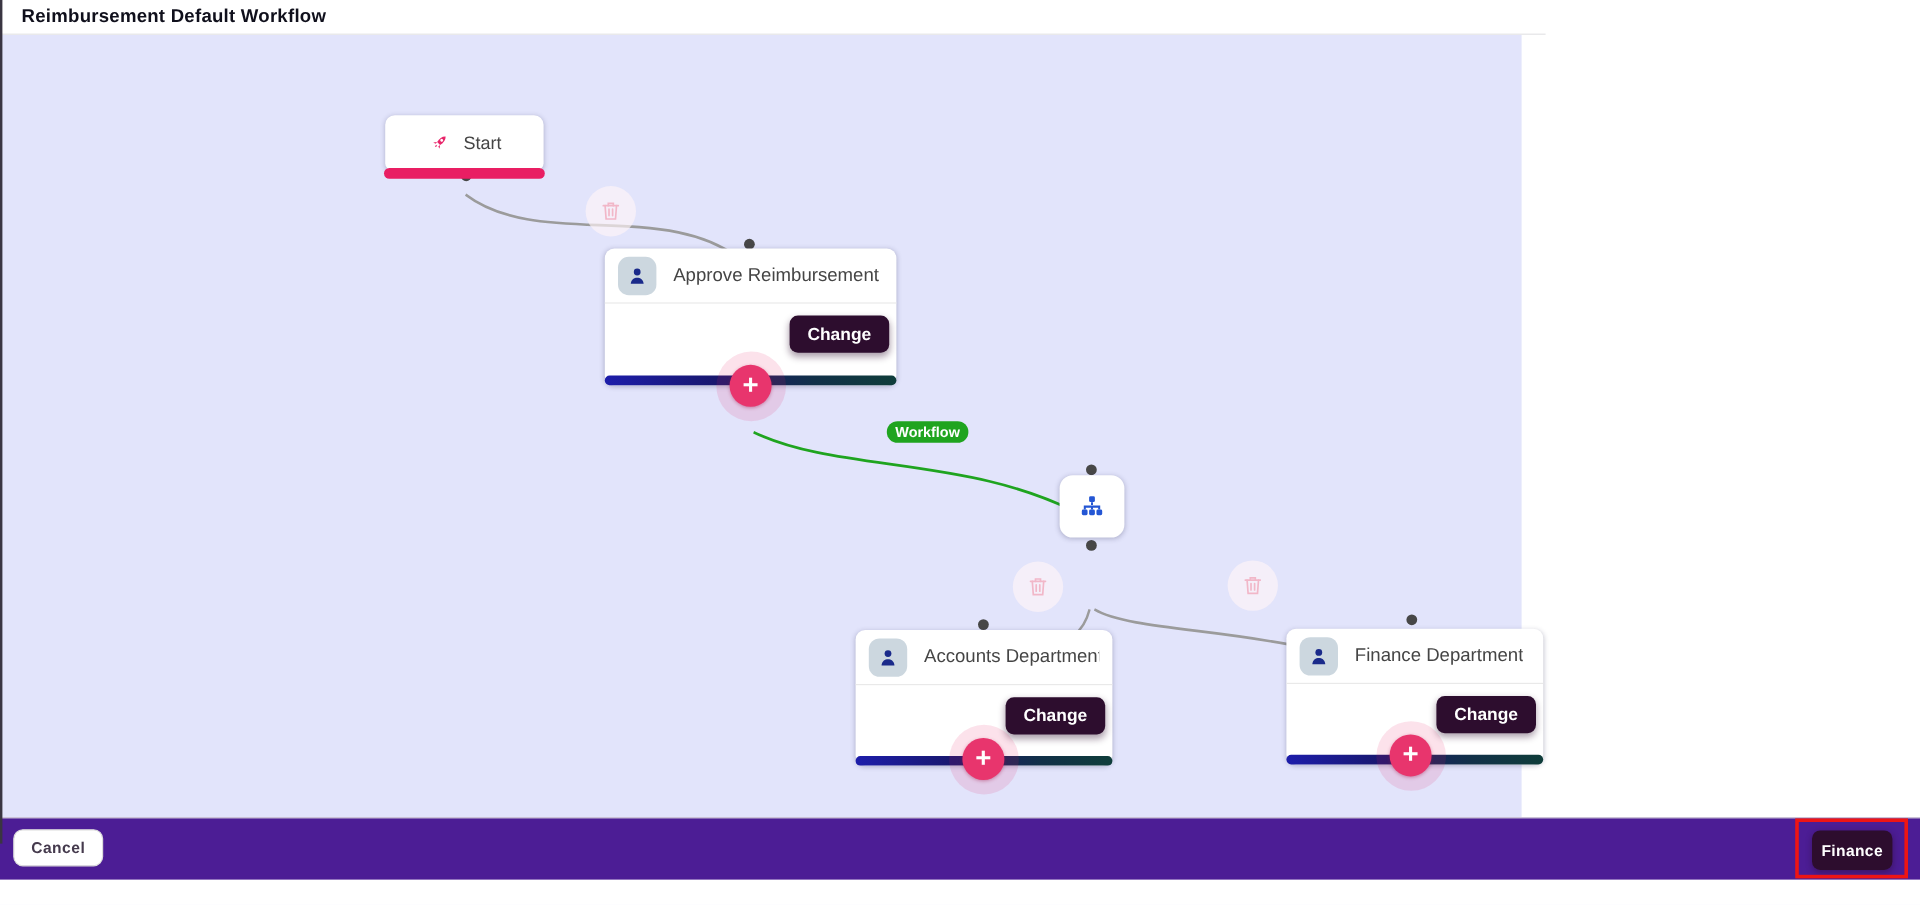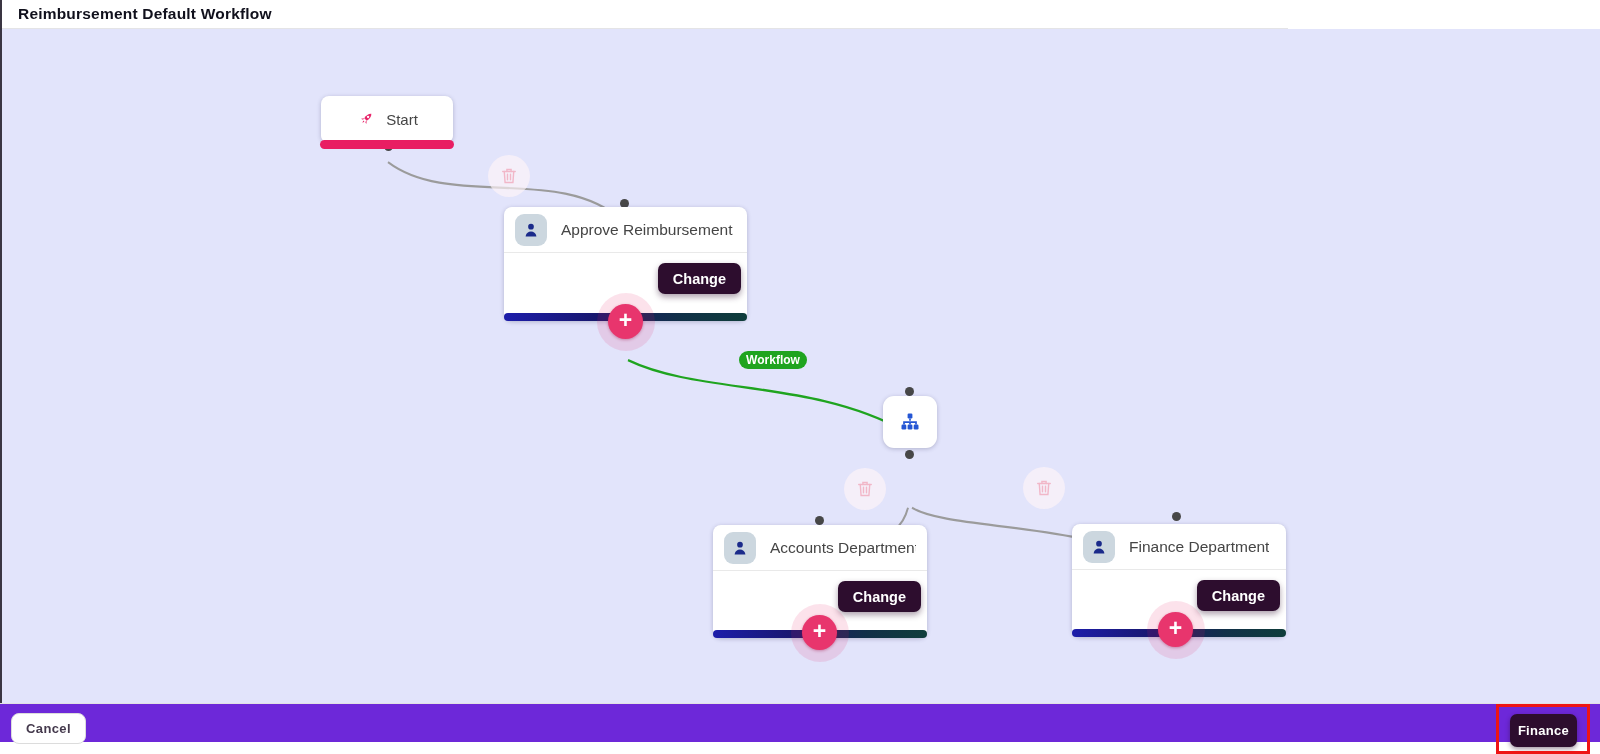--- a/index.html
+++ b/index.html
@@ -6,21 +6,21 @@
   html,body { width:1600px; height:754px; overflow:hidden; }
   body { font-family:"Liberation Sans", sans-serif; background:#ffffff; }
   .page { position:relative; width:1600px; height:754px; background:#ffffff; overflow:hidden; }
 
   
   .topbar { position:absolute; left:0; top:0; width:1288px; height:29px; background:#ffffff;
             border-bottom:1px solid #e4e4e6; display:flex; align-items:center; padding-left:18px; z-index:5; }
   .topbar h1 { font-size:15.5px; font-weight:bold; color:#10101c; letter-spacing:.2px; }
 
   
-  .canvas { position:absolute; left:0; top:29px; width:1600px; height:674px; background:#e2e4fb; }
+  .canvas { position:absolute; left:0; top:29px; width:1268px; height:674px; background:#e2e4fb; }
   .left-edge { position:absolute; left:0; top:0; width:2px; height:703px; background:#3a3542; z-index:20; }
 
   svg.edge-layer { position:absolute; left:0; top:0; width:1600px; height:754px; pointer-events:none; z-index:1; }
   .edge { fill:none; stroke:#9b9b9b; stroke-width:2; }
   .edge-green { fill:none; stroke:#1fa41f; stroke-width:2; }
 
   .dot { position:absolute; width:9px; height:9px; border-radius:50%; background:#474747; z-index:4; }
 
   .halo { position:absolute; border-radius:50%; z-index:2; }
   .trash-halo { width:42px; height:42px; background:rgba(255,244,247,.65); }
@@ -57,21 +57,21 @@
               font-size:23px; font-weight:bold; line-height:1; z-index:7;
               box-shadow:0 1px 3px rgba(160,20,70,.4); border:none;
               font-family:"Liberation Sans", sans-serif; }
   .plus-btn span { margin-top:-2px; }
 
   .edge-pill { position:absolute; left:739px; top:351px; width:68px; height:18px; background:#1fa41f;
                border-radius:9px; color:#ffffff; font-size:12px; font-weight:bold;
                display:flex; align-items:center; justify-content:center; z-index:6; }
 
   
-  .footer { position:absolute; left:0; top:703px; width:1600px; height:39px; background:#6d28d9;
+  .footer { position:absolute; left:0; top:681px; width:1600px; height:52px; background:#4c1d95;
             border-top:1px solid #e2e0e3; z-index:8; }
   .cancel-btn { position:absolute; left:11px; top:9px; width:75px; height:31px; background:#ffffff;
                 border:1px solid #dcdcdc; border-radius:8px; color:#453a4d; font-size:13px;
                 font-weight:bold; letter-spacing:.4px; font-family:"Liberation Sans", sans-serif; }
   .submit-btn { position:absolute; left:1510px; top:10px; width:67px; height:33px; background:#2d0d2e;
                 border:none; border-radius:7px; color:#ffffff; font-size:13px; font-weight:bold;
                 letter-spacing:.3px; box-shadow:0 2px 5px rgba(45,13,46,.45);
                 font-family:"Liberation Sans", sans-serif; }
   .submit-annotation { position:absolute; left:1496px; top:0px; width:94px; height:50px;
                        border:3px solid #ee1515; z-index:9; pointer-events:none; }

